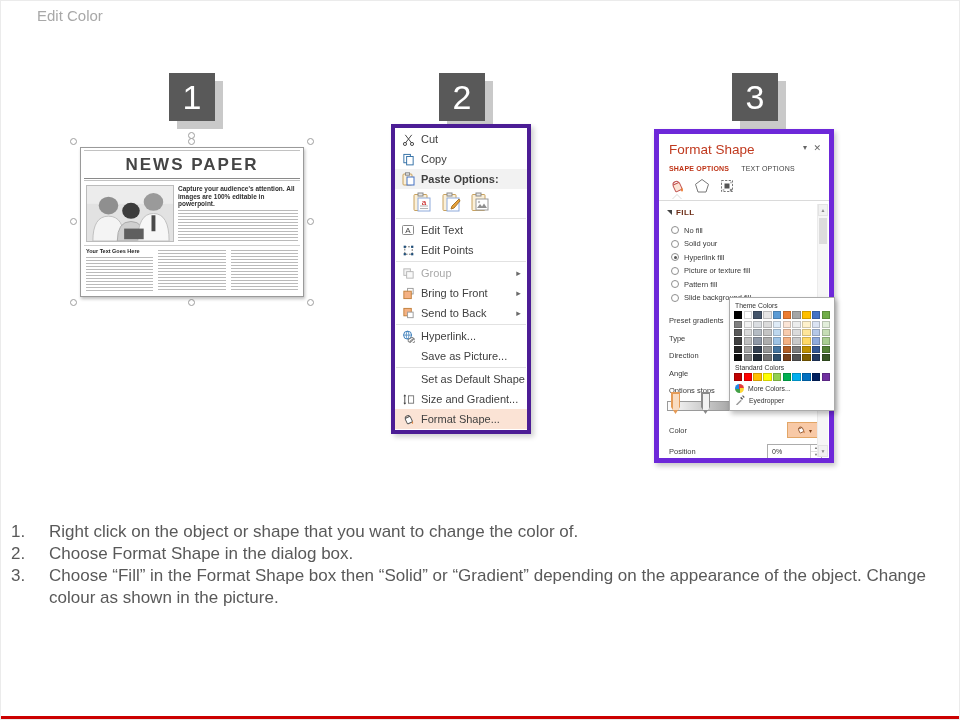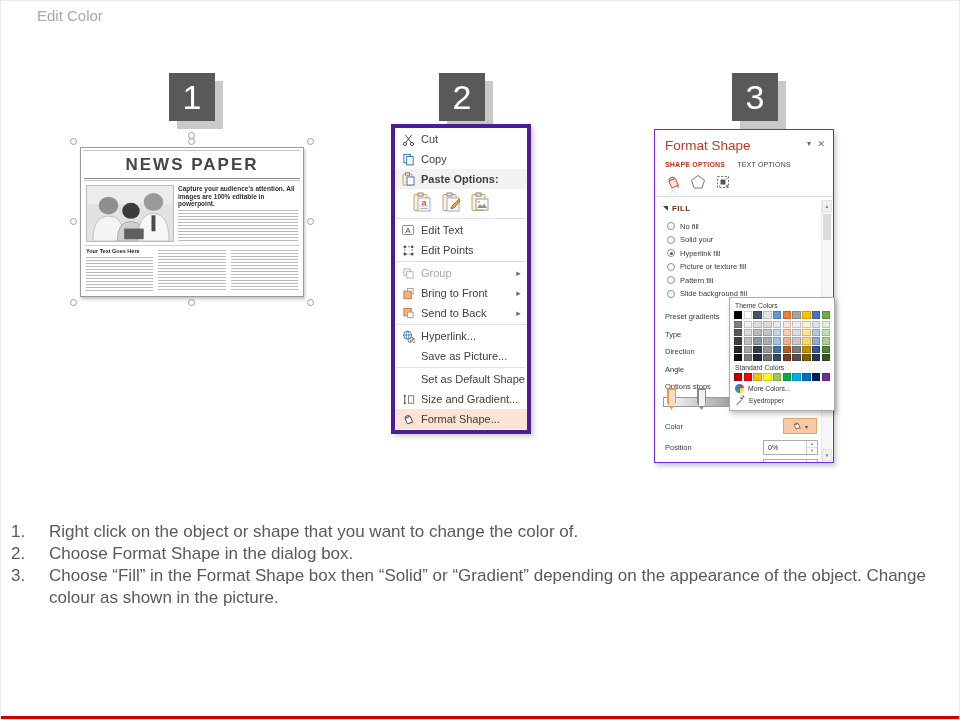--- a/index.html
+++ b/index.html
@@ -45,21 +45,21 @@
   .mi .lbl{flex:1;white-space:nowrap;}
   .mi .arr{width:13px;flex:none;color:#6a6a6a;font-size:9px;text-align:center;}
   .mi.disabled .lbl{color:#a9a9a9;}
   .mi.hl{background:#fbe3d5;}
   .paste-label{background:#f2f2f2;font-weight:bold;height:20px;}
   .paste-row{display:flex;gap:6px;padding:2px 0 4px 16px;height:28px;}
   .paste-btn{width:23px;height:23px;display:flex;align-items:center;justify-content:center;}
   .sep{border-top:1px solid #e2e2e2;margin:1px 1px;}
 
   
-  .panel{position:absolute;left:653px;top:128px;width:180px;height:334px;background:#fff;border:1px solid #6d28d9;
+  .panel{position:absolute;left:653px;top:128px;width:180px;height:334px;background:#fff;border:5px solid #6d28d9;
          box-shadow:2px 3px 5px rgba(0,0,0,.22);font-size:7.5px;color:#3a3a3a;overflow:hidden;}
   .panel-title{position:absolute;left:10px;top:8px;font-size:13.5px;color:#c0391e;}
   .panel-winbtn{position:absolute;top:9px;font-size:8px;color:#666;}
   .pt-collapse{right:22px;} .pt-close{right:8px;font-size:9px;}
   .tabs{position:absolute;left:10px;top:31px;display:flex;gap:12px;}
   .tab-active{color:#bf3417;font-weight:bold;font-size:7px;letter-spacing:.2px;}
   .tab{color:#3f3f3f;font-size:7px;letter-spacing:.2px;}
   .cat-icons{position:absolute;left:10px;top:44px;display:flex;gap:9px;}
   .cat-div{position:absolute;left:0;right:0;top:66px;border-top:1px solid #dadada;}
   .notch{position:absolute;left:13px;top:61px;width:0;height:0;border-left:5px solid transparent;

